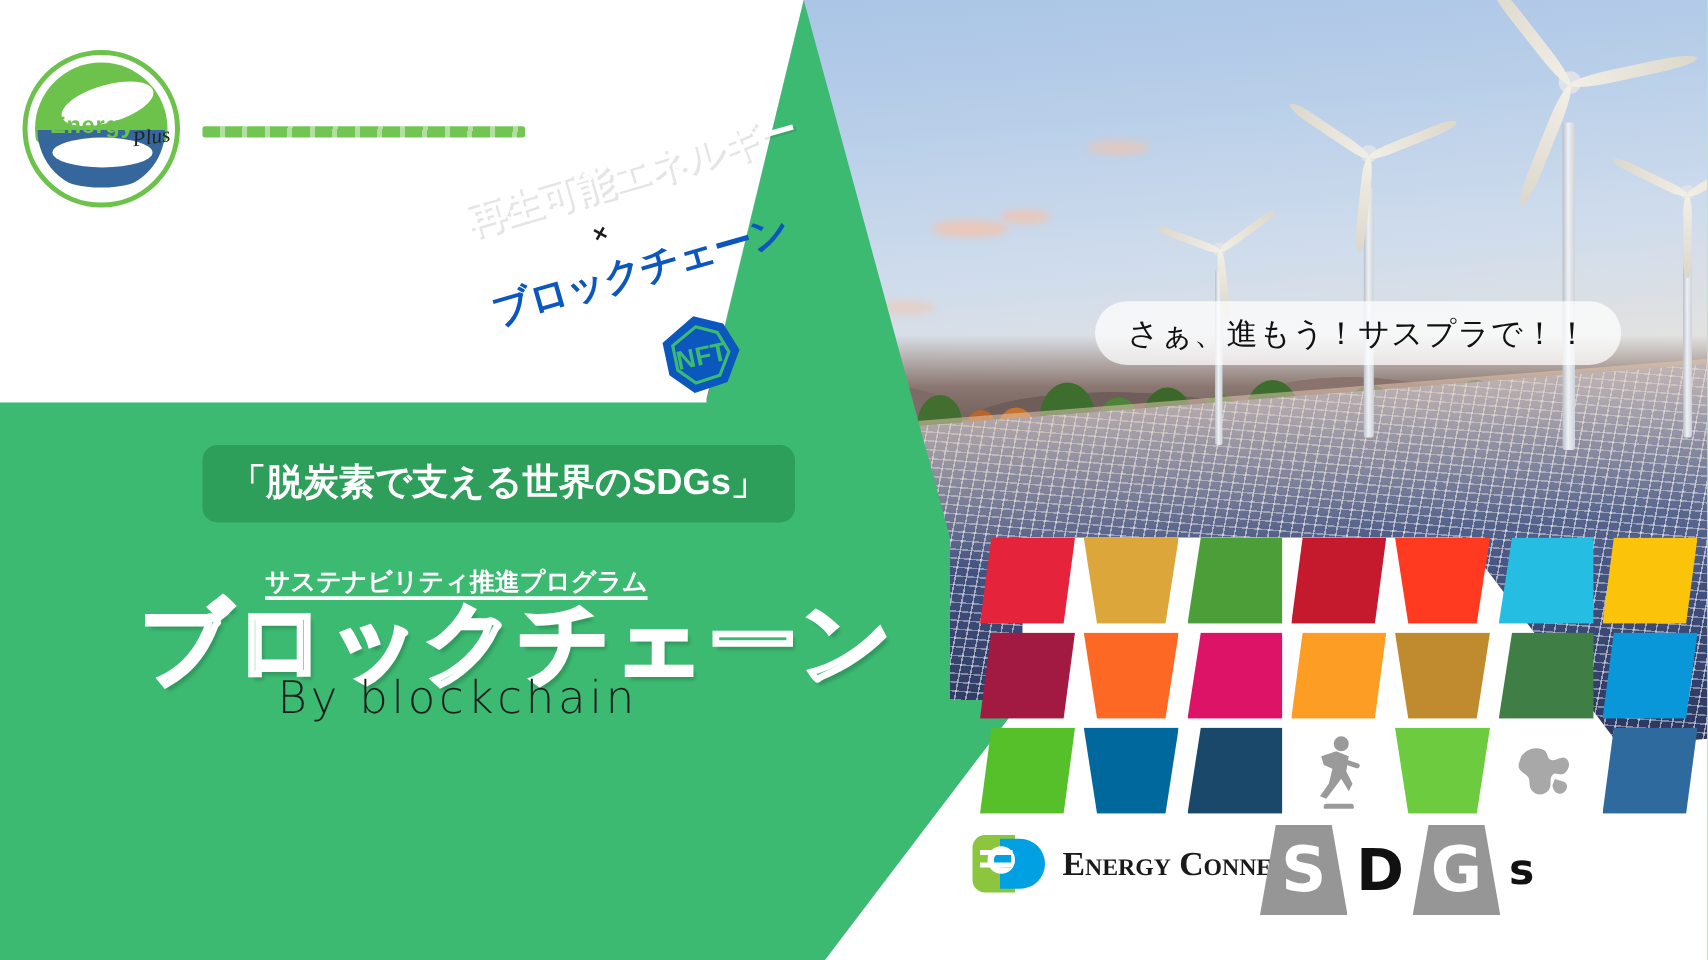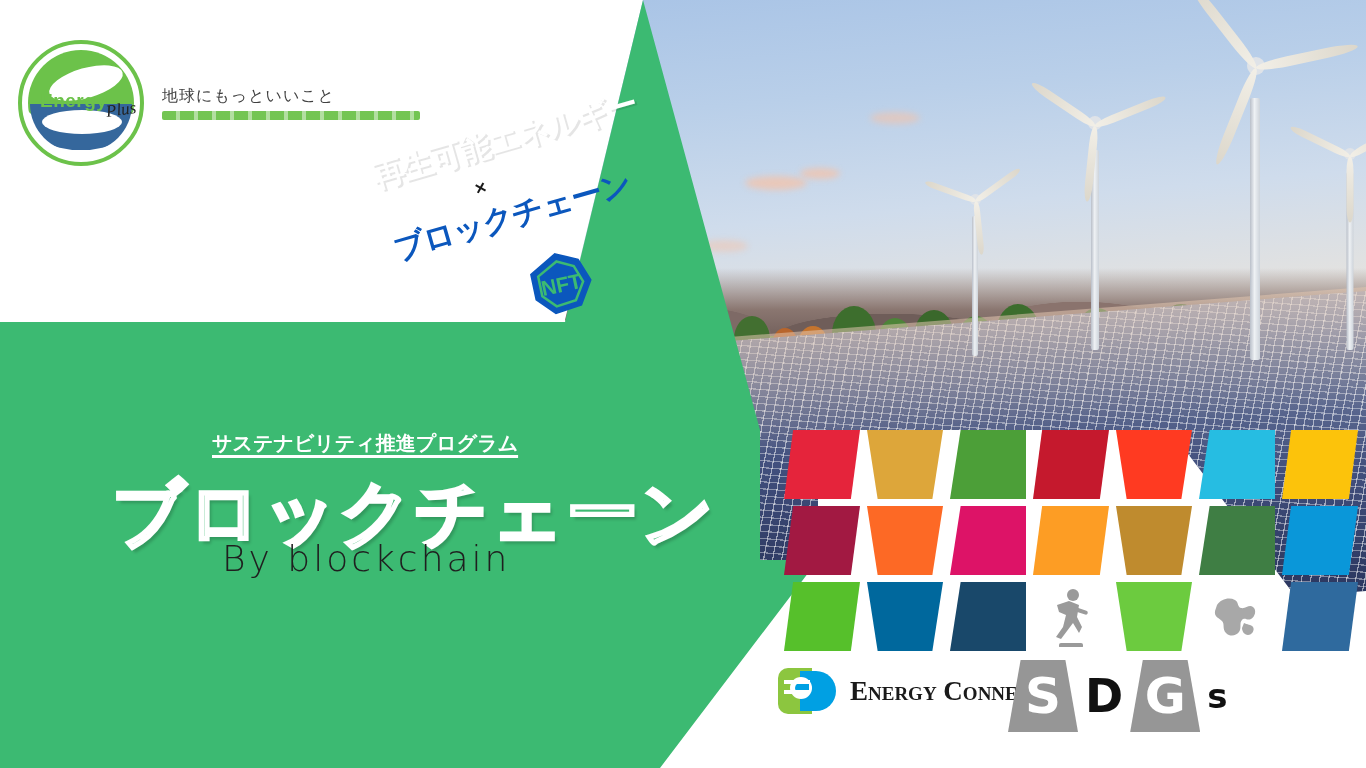--- a/index.html
+++ b/index.html
@@ -99,21 +99,21 @@
   .dt-line2{font-size:31px;font-weight:bold;color:#0b57bd;white-space:nowrap;letter-spacing:-1px;}
   .nft-badge{position:absolute;left:530px;top:252px;width:62px;height:62px;transform:rotate(-12deg);}
 
   
   .headline{
     position:absolute;left:162px;top:356px;
     background:#2e9e5b;border-radius:12px;padding:10px 22px 12px 22px;
     font-size:29px;font-weight:bold;color:#ffffff;letter-spacing:0px;white-space:nowrap;
   }
   .subhead{
-    position:absolute;left:212px;top:430px;font-size:20px;font-weight:bold;color:#ffffff;
+    position:absolute;left:212px;top:452px;font-size:20px;font-weight:bold;color:#ffffff;
     text-decoration:underline;text-underline-offset:5px;text-decoration-thickness:3px;white-space:nowrap;
     letter-spacing:0px;
   }
   .bigtitle{
     position:absolute;left:112px;top:466px;font-size:72px;font-weight:bold;white-space:nowrap;
     color:#3cba72;letter-spacing:2px;
     -webkit-text-stroke:3px #ffffff;
     text-shadow:3px 4px 3px rgba(0,0,0,.18);
   }
   .bysub{
@@ -236,42 +236,43 @@
     <div class="logo-mark">
       <div class="lm-ring"></div>
       <div class="lm-leaf"></div>
       <div class="lm-leaf2"></div>
       <div class="lm-hand"></div>
       <div class="lm-hand2"></div>
       <div class="lm-word">Energy</div>
       <div class="lm-plus">Plus</div>
     </div>
     <div class="logo-text">
-      <div class="logo-tag">地球にもっといいこと</div>
       <div class="logo-underline"></div>
     </div>
   </div>
 
   <div class="diag-text">
     <div class="dt-line1">再生可能エネルギー</div>
     <div class="dt-x">×</div>
     <div class="dt-line2">ブロックチェーン</div>
   </div>
   <div class="nft-badge">
     <svg width="62" height="62" viewBox="0 0 62 62">
       <polygon points="31,2 52,12 60,34 46,56 20,59 4,42 4,17" fill="#0b57bd" stroke="#0b57bd" stroke-width="3"></polygon>
       <polygon points="31,9 47,17 53,34 42,51 22,53 10,40 10,20" fill="none" stroke="#3cba72" stroke-width="2.5"></polygon>
       <text x="31" y="40" text-anchor="middle" font-family="Liberation Sans, sans-serif" font-size="21" font-weight="bold" fill="#3cba72">NFT</text>
     </svg>
   </div>
 
+  <div class="headline">「脱炭素で支える世界のSDGs」</div>
   <div class="subhead">サステナビリティ推進プログラム</div>
   <div class="bigtitle">ブロックチェーン</div>
   <div class="bysub">By blockchain</div>
 
+  <div class="bubble bubble2">さぁ、進もう！サスプラで！！</div>
 
   <div class="sdg">
     <div class="sdg-row" id="sdg-row1" style="top:0px;left:24px;">
         <div class="tz">
           <div class="tz-in" style="background: rgb(229, 36, 59);"></div>
         </div>
         <div class="tz taper">
           <div class="tz-in" style="background: rgb(221, 166, 58);"></div>
         </div>
         <div class="tz wide">

